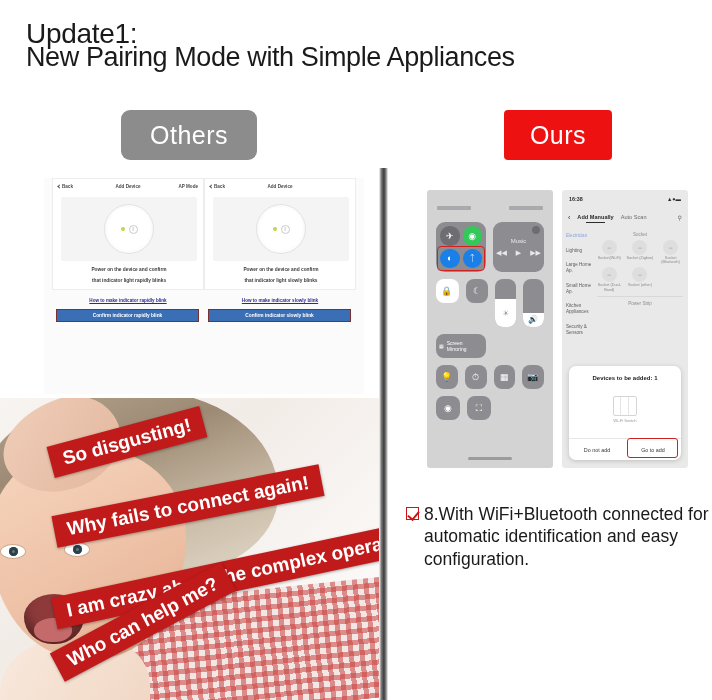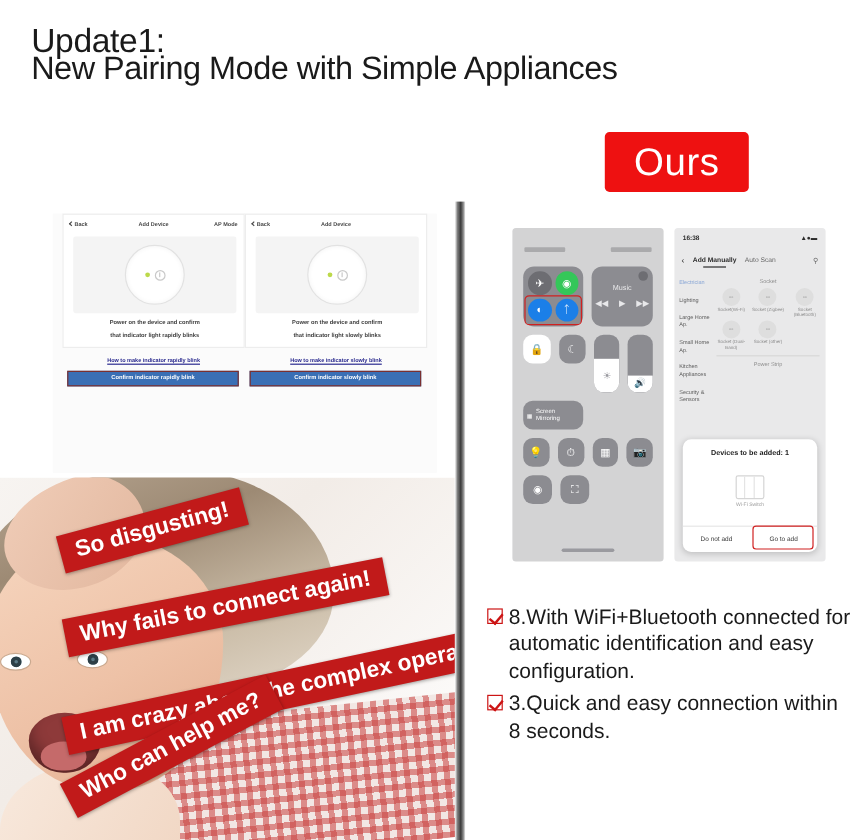--- a/index.html
+++ b/index.html
@@ -27,22 +27,22 @@
   
   .badge {
     position: absolute; display: flex; align-items: center; justify-content: center;
     color: #fff; letter-spacing: 0.5px;
   }
   .badge-others {
     left: 121px; top: 110px; width: 136px; height: 50px;
     background: #8c8c8c; border-radius: 9px; font-size: 25px;
   }
   .badge-ours {
-    left: 504px; top: 110px; width: 120px; height: 50px;
-    background: #ee1111; border-radius: 4px; font-size: 32px;
+    left: 504px; top: 110px; width: 108px; height: 50px;
+    background: #ee1111; border-radius: 4px; font-size: 25px;
   }
 
   
   .divider {
     position: absolute; left: 379px; top: 168px; width: 9px; height: 532px;
     background: linear-gradient(to right, #ffffff 0%, #7d7d7d 25%, #3a3a3a 55%, #8f8f8f 80%, #ffffff 100%);
   }
 
   
   .left-screens {
@@ -334,20 +334,21 @@
   .benefit-text { font-size: 17.5px; line-height: 1.28; color: #1a1a1a; }
 </style>
 </head>
 <body>
 
 <div class="page">
 
   <div class="hdr-title">Update1:</div>
   <div class="hdr-sub">New Pairing Mode with Simple Appliances</div>
 
+  <div class="badge badge-others">Others</div>
   <div class="badge badge-ours">Ours</div>
 
   <div class="divider"></div>
 
   <div class="left-screens">
 
     <div class="scr scr-a">
       <div class="scr-bar">
         <div class="scr-back">
           <span class="chev"></span>
@@ -540,19 +541,15 @@
         </div>
       </div>
     </div>
   </div>
 
   <div class="benefits">
     <div class="benefit">
       <span class="chk"></span>
       <span class="benefit-text">8.With WiFi+Bluetooth connected for automatic identification and easy configuration.</span>
     </div>
-    <div class="benefit">
-      <span class="chk"></span>
-      <span class="benefit-text">3.Quick and easy connection within 8 seconds.</span>
-    </div>
   </div>
 
 </div>
 
 </body></html>

